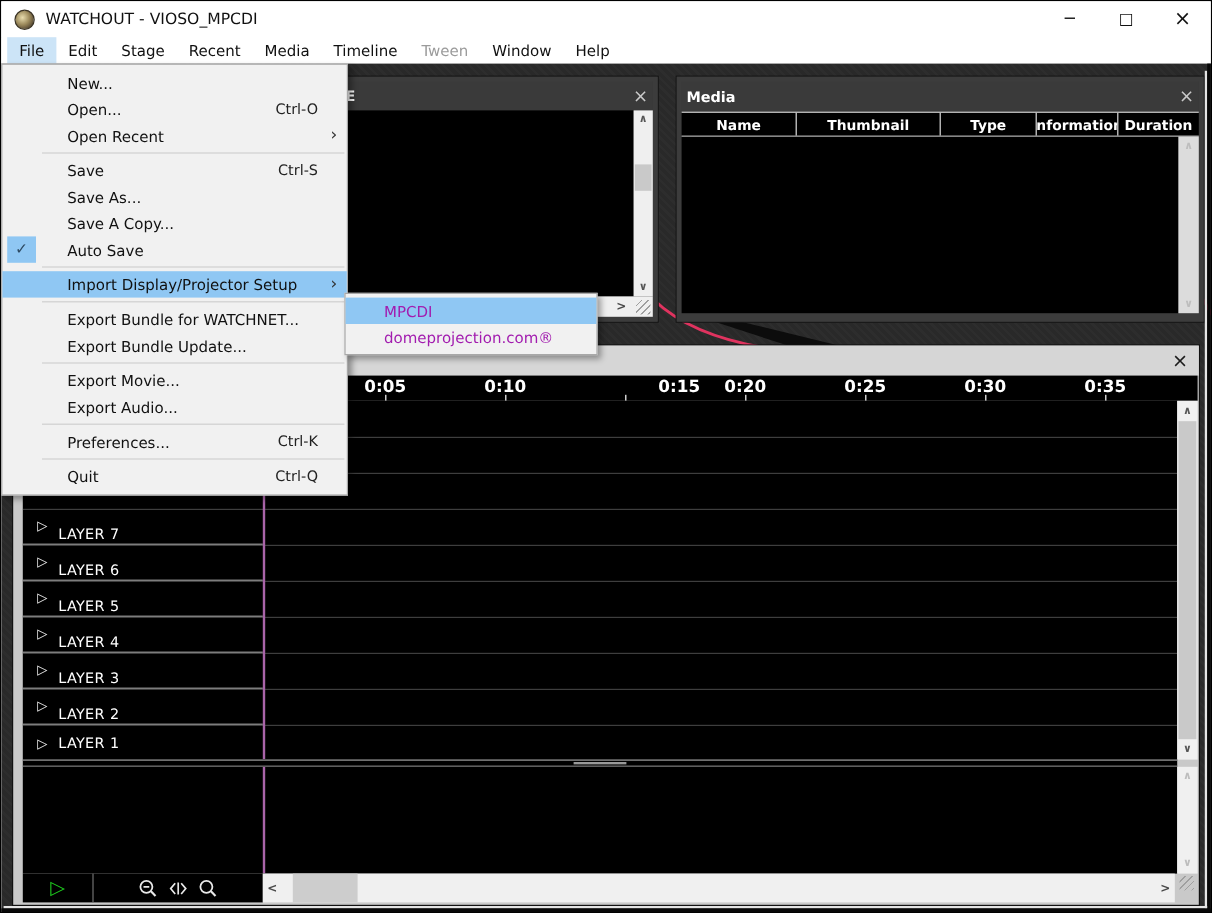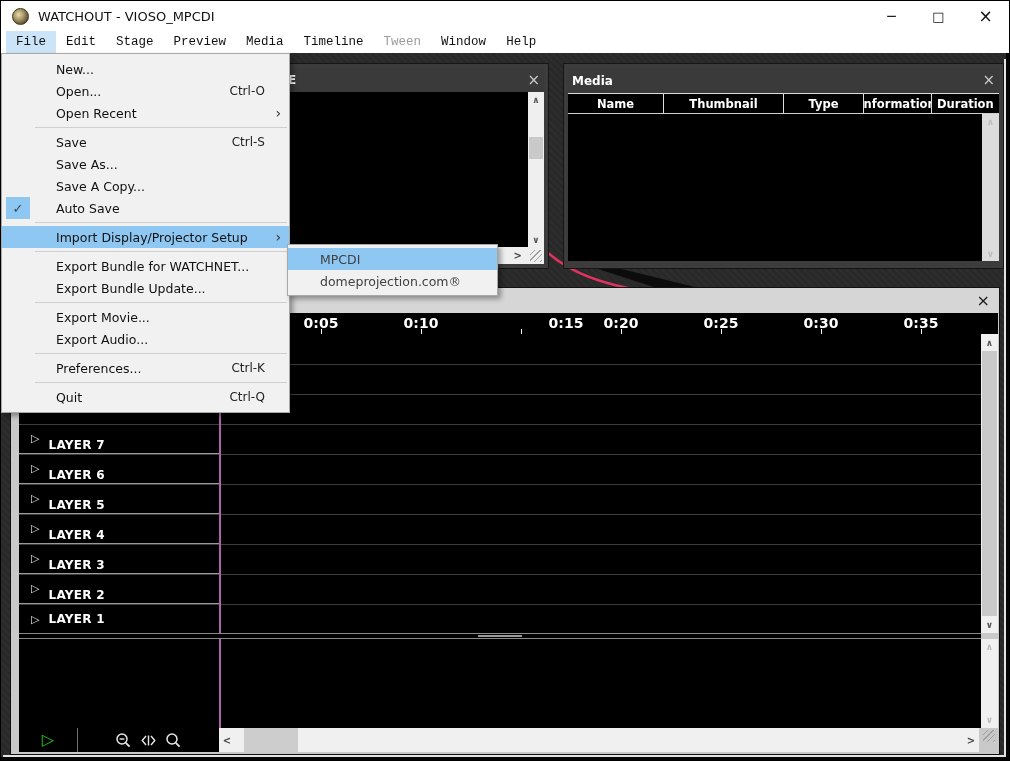--- a/index.html
+++ b/index.html
@@ -10,21 +10,21 @@
   .titlebar{position:absolute;left:0;top:0;width:100%;height:30px;background:#fff;display:flex;align-items:center;}
   .app-icon{width:17px;height:17px;border-radius:50%;margin:0 9px 0 11px;
     background:radial-gradient(circle at 38% 38%, #e8dcae 0%, #9c8a5c 45%, #514430 80%, #2e2718 100%);
     border:1px solid #3a3324;}
   .title-text{font-size:13px;color:#111;}
   .win-buttons{margin-left:auto;display:flex;height:100%;}
   .win-btn{width:47px;height:100%;display:flex;align-items:center;justify-content:center;font-size:14px;color:#111;}
 
   
   .menubar{position:absolute;left:0;top:30px;width:100%;height:22px;background:#fff;display:flex;align-items:stretch;padding-left:5px;font-size:12.5px;color:#111;}
-  .mb-item{display:flex;align-items:center;padding:0 10px;font-family:Liberation Mono, monospace;}
+  .mb-item{display:flex;align-items:center;padding:0 10px;}
   .mb-item.active{background:#cce4f7;}
   .mb-item.disabled{color:#9b9b9b;}
 
   
   .workspace{position:absolute;left:0;top:52px;width:1010px;height:709px;background:#292929;
     background-image:repeating-linear-gradient(45deg, rgba(255,255,255,.02) 0 2px, rgba(0,0,0,0) 2px 5px);}
   .bg-svg{position:absolute;left:0;top:0;}
   .edge-right-light{position:absolute;left:1003px;top:6px;width:2px;height:698px;background:#e4e4e4;}
   .edge-right-dark{position:absolute;left:1005px;top:0;width:5px;height:709px;background:#070707;}
   .edge-bottom-light{position:absolute;left:2px;top:702px;width:1003px;height:2px;background:#e4e4e4;}
@@ -57,21 +57,21 @@
   .timeline-window{position:absolute;left:10px;top:235px;width:988px;height:466px;background:#c9c9c9;box-shadow:0 0 0 1px #111;}
   .tl-title{position:absolute;left:0;top:0;width:988px;height:25px;background:#d6d6d6;display:flex;align-items:center;}
   .tl-close{margin-left:auto;padding-right:9px;font-size:16px;color:#1c1c1c;line-height:1;}
   .tl-ruler{position:absolute;left:8px;top:25px;width:979px;height:21px;background:#000;}
   .ruler-label{position:absolute;top:2px;transform:translateX(-50%);color:#fff;font-size:14px;font-weight:600;text-align:right;}
   .ruler-tick{position:absolute;bottom:0;width:1px;height:5px;background:#fff;}
   .tl-rows{position:absolute;left:8px;top:46px;width:962px;height:299px;background:#000;overflow:hidden;}
   .row-sep{position:absolute;left:0;width:962px;height:1px;background:#3e3e3e;}
   .layer-cell{position:absolute;left:0;width:200px;height:30px;border-bottom:1px solid #9a9a9a;display:flex;align-items:center;padding-left:12px;color:#fff;}
   .layer-tri{font-size:11px;color:#ececec;margin-right:9px;}
-  .layer-name{font-size:12px;font-weight:bold;letter-spacing:.3px;margin-top:12px;}
+  .layer-name{font-size:12px;font-weight:normal;letter-spacing:.3px;margin-top:12px;}
   .layer-name.selected{border-bottom:2px solid #1d4ed8;padding-bottom:11px;}
   .purple-line{position:absolute;width:2px;background:#a964a9;}
   .tl-vsb{position:absolute;left:970px;width:17px;background:#f0f0f0;}
   .tl-splitter{position:absolute;left:8px;top:345px;width:962px;height:6px;background:#000;border-top:1px solid #8a8a8a;border-bottom:1px solid #8a8a8a;}
   .split-handle{position:absolute;left:459px;top:1px;width:44px;height:2px;background:#9a9a9a;}
   .tl-lower{position:absolute;left:8px;top:351px;width:962px;height:89px;background:#000;overflow:hidden;}
   .tl-toolbar{position:absolute;left:8px;top:440px;width:200px;height:24px;background:#000;display:flex;align-items:center;}
   .play-wrap{width:58px;display:flex;align-items:center;justify-content:center;}
   .play-glyph{color:#1ecb1e;font-size:16px;line-height:1;}
   .tb-sep{width:1px;height:24px;background:#6f6f6f;}
@@ -86,21 +86,21 @@
   .mi{position:relative;height:22px;display:flex;align-items:center;font-size:12.5px;color:#111;}
   .mi .lbl{margin-left:54px;white-space:nowrap;}
   .mi .sc{margin-left:auto;margin-right:24px;font-size:12px;color:#222;}
   .mi .arr{position:absolute;right:8px;font-size:14px;color:#333;line-height:1;}
   .mi.hl{background:#8fc7f3;}
   .check-box{position:absolute;left:4px;top:0;width:24px;height:22px;background:#8fc7f3;display:flex;align-items:center;justify-content:center;font-size:13px;color:#2e4b63;font-weight:bold;}
   .menu-sep{height:1px;background:#cfcfcf;margin:3px 2px 3px 33px;}
 
   
   .import-submenu{position:absolute;left:286px;top:243px;width:211px;background:#f1f1f1;border:1px solid #a8a8a8;box-shadow:3px 3px 5px rgba(0,0,0,.35);padding:3px 0;z-index:60;}
-  .smi{height:22px;display:flex;align-items:center;padding-left:32px;font-size:12.5px;color:#404040;}
+  .smi{height:22px;display:flex;align-items:center;padding-left:32px;font-size:12.5px;color:#a21caf;}
   .smi.hl{background:#8fc7f3;}
 </style>
 </head>
 <body>
 
 <div class="app">
 
   <div class="titlebar">
     <div class="app-icon"></div>
     <div class="title-text">WATCHOUT - VIOSO_MPCDI</div>
@@ -108,21 +108,21 @@
       <div class="win-btn">─</div>
       <div class="win-btn" style="font-size:13px;">□</div>
       <div class="win-btn" style="font-size:17px;">×</div>
     </div>
   </div>
 
   <div class="menubar">
     <div class="mb-item active">File</div>
     <div class="mb-item">Edit</div>
     <div class="mb-item">Stage</div>
-    <div class="mb-item">Preview</div>
+    <div class="mb-item">Recent</div>
     <div class="mb-item">Media</div>
     <div class="mb-item">Timeline</div>
     <div class="mb-item disabled">Tween</div>
     <div class="mb-item">Window</div>
     <div class="mb-item">Help</div>
   </div>
 
   <div class="workspace">
 
     <svg class="bg-svg" width="1010" height="709" viewBox="0 0 1010 709">

